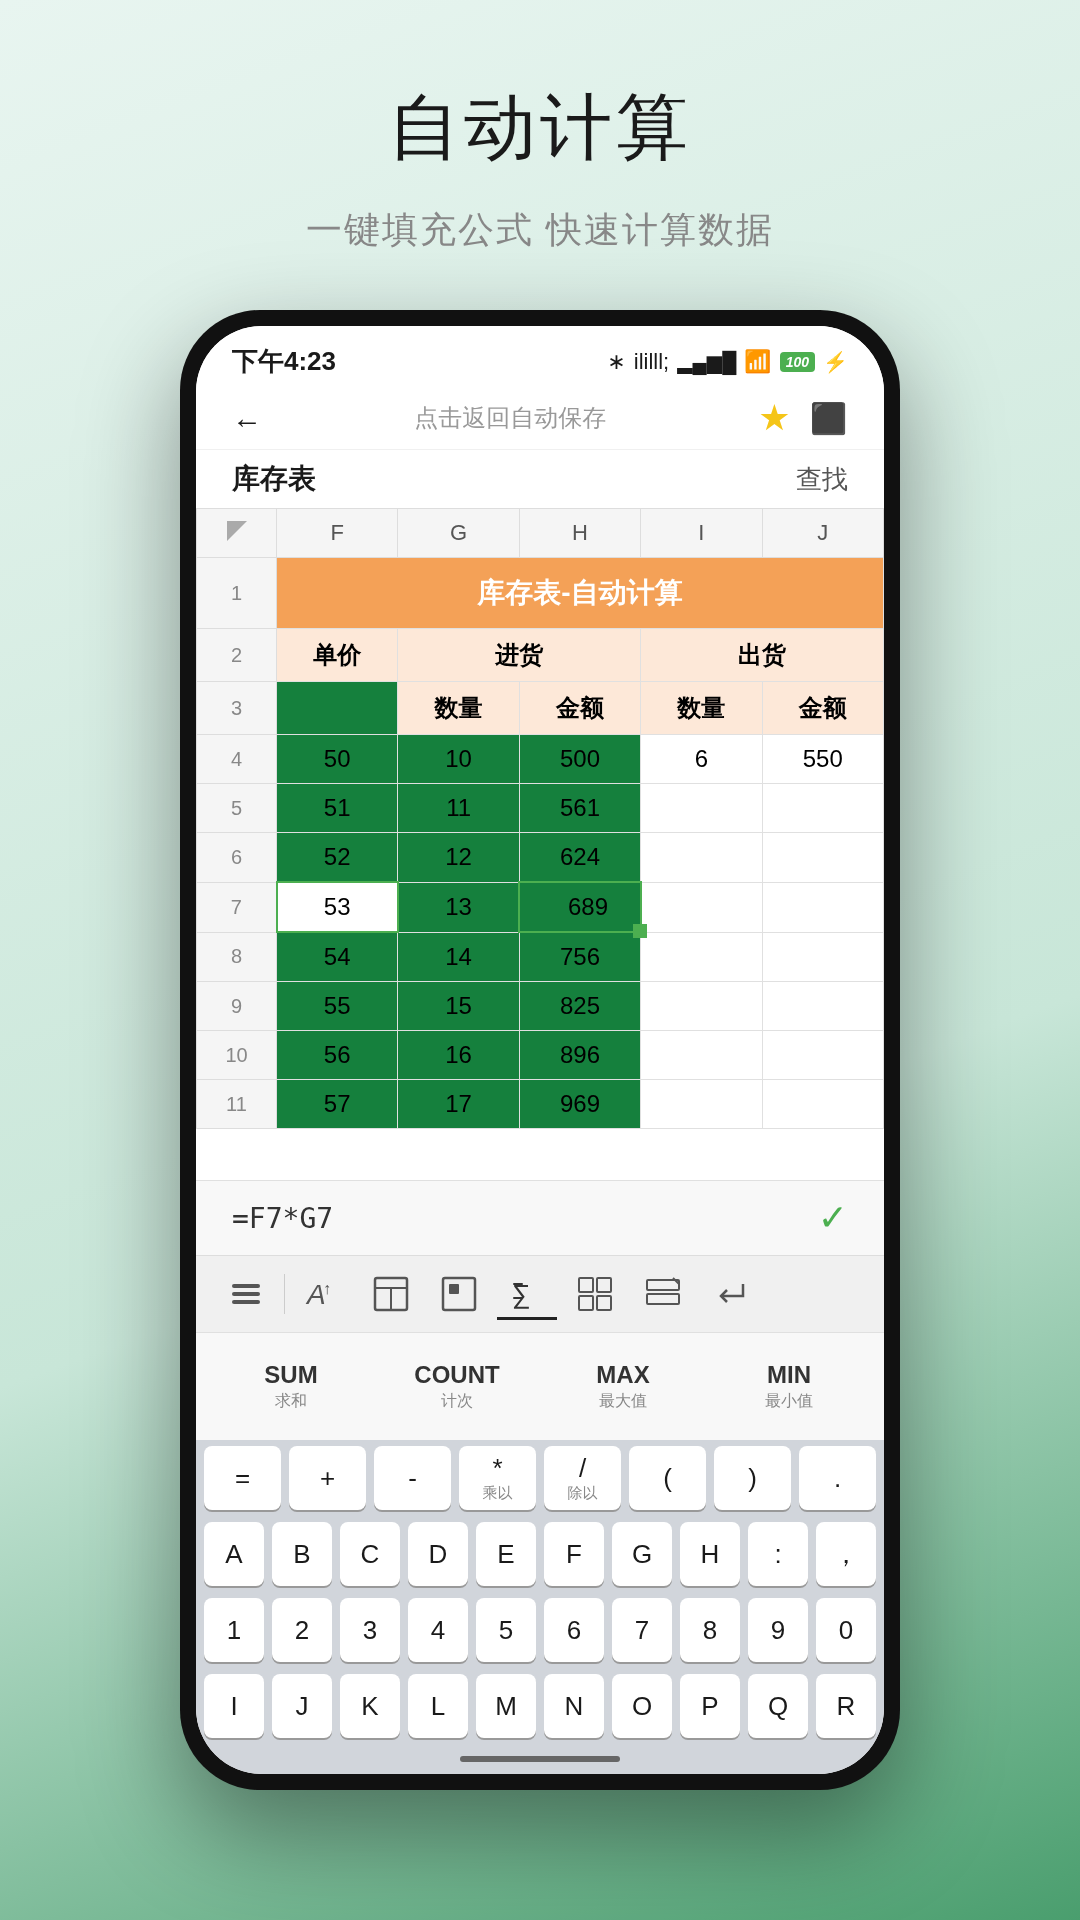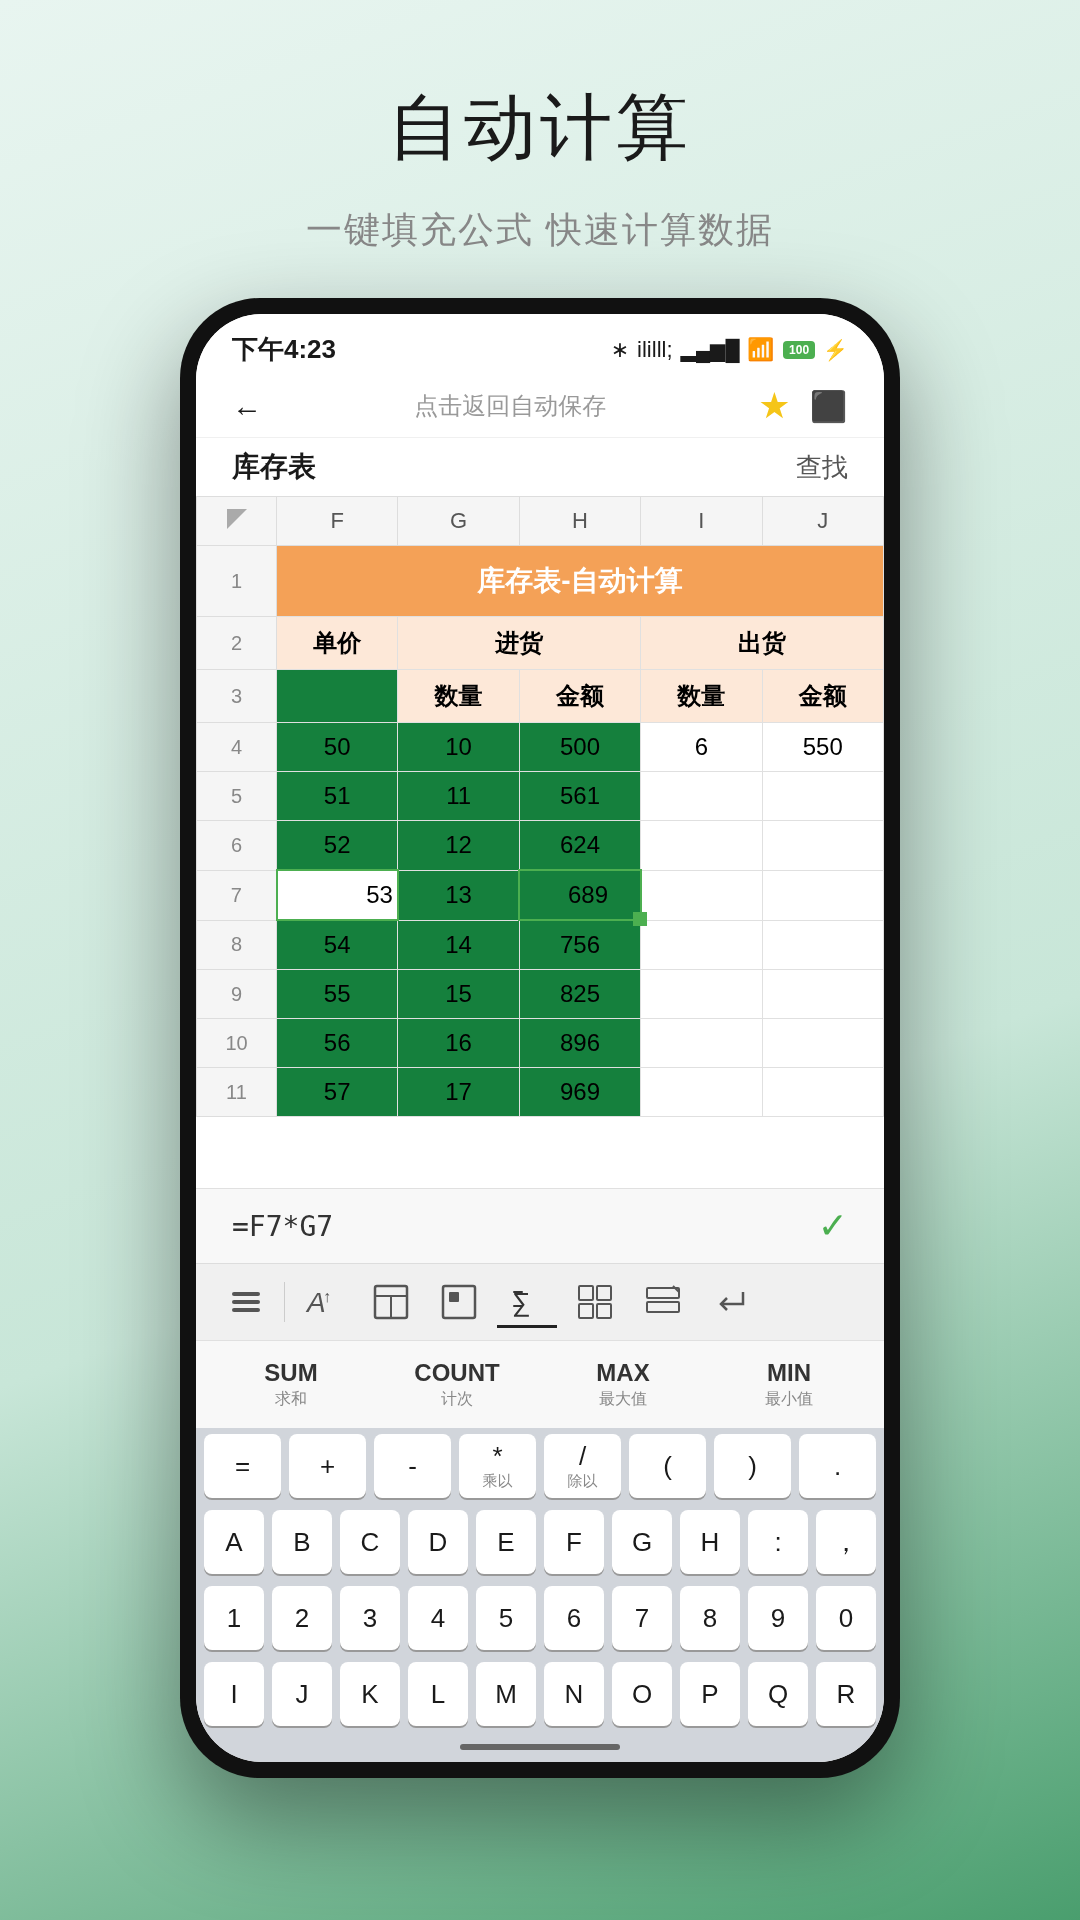--- a/index.html
+++ b/index.html
@@ -26,21 +26,21 @@
       text-align: center;
       font-size: 36px;
       color: #888;
       margin-top: 30px;
       letter-spacing: 2px;
     }
 
     
     .phone-frame {
       position: absolute;
-      top: 298px;
+      top: 310px;
       left: 50%;
       transform: translateX(-50%);
       width: 720px;
       height: 1480px;
       background: #111;
       border-radius: 80px;
       padding: 16px;
       box-shadow: 0 40px 100px rgba(0,0,0,0.4);
     }
 
@@ -74,24 +74,25 @@
       display: flex;
       align-items: center;
       gap: 8px;
       font-size: 22px;
       color: #1a1a1a;
     }
 
     .battery-icon {
       background: #4CAF50;
       color: #fff;
-      font-size: 12px;
+      font-size: 14px;
       padding: 2px 6px;
       border-radius: 4px;
       font-weight: 700;
+      font-style: italic;
     }
 
     
     .nav-bar {
       background: #fff;
       padding: 10px 36px;
       display: flex;
       justify-content: space-between;
       align-items: center;
       border-bottom: 1px solid #f0f0f0;
@@ -269,21 +270,21 @@
 
     .kb-divider {
       width: 1px;
       height: 40px;
       background: #ccc;
     }
 
     
     .function-bar {
       background: #f8f8f8;
-      padding: 10px 16px;
+      padding: 20px 16px;
       display: flex;
       gap: 8px;
       border-top: 1px solid #e0e0e0;
       flex-shrink: 0;
     }
 
     .func-btn {
       flex: 1;
       text-align: center;
       padding: 8px 4px;
@@ -465,21 +466,21 @@
             <td class="row-num">6</td>
             <td class="cell-orange">52</td>
             <td class="cell-orange">12</td>
             <td class="cell-orange">624</td>
             <td></td>
             <td></td>
           </tr>
 
           <tr>
             <td class="row-num">7</td>
-            <td class="cell-selected" style="position:relative;text-align:right;">53</td>
+            <td class="cell-selected" style="position:relative;">53</td>
             <td class="cell-orange">13</td>
             <td class="cell-orange cell-selected" style="position:relative;padding-left:20px;">
               689
               <div style="width:14px;height:14px;background:#4CAF50;position:absolute;right:-7px;bottom:-7px;z-index:10;"></div>
             </td>
             <td></td>
             <td></td>
           </tr>
 
           <tr>

